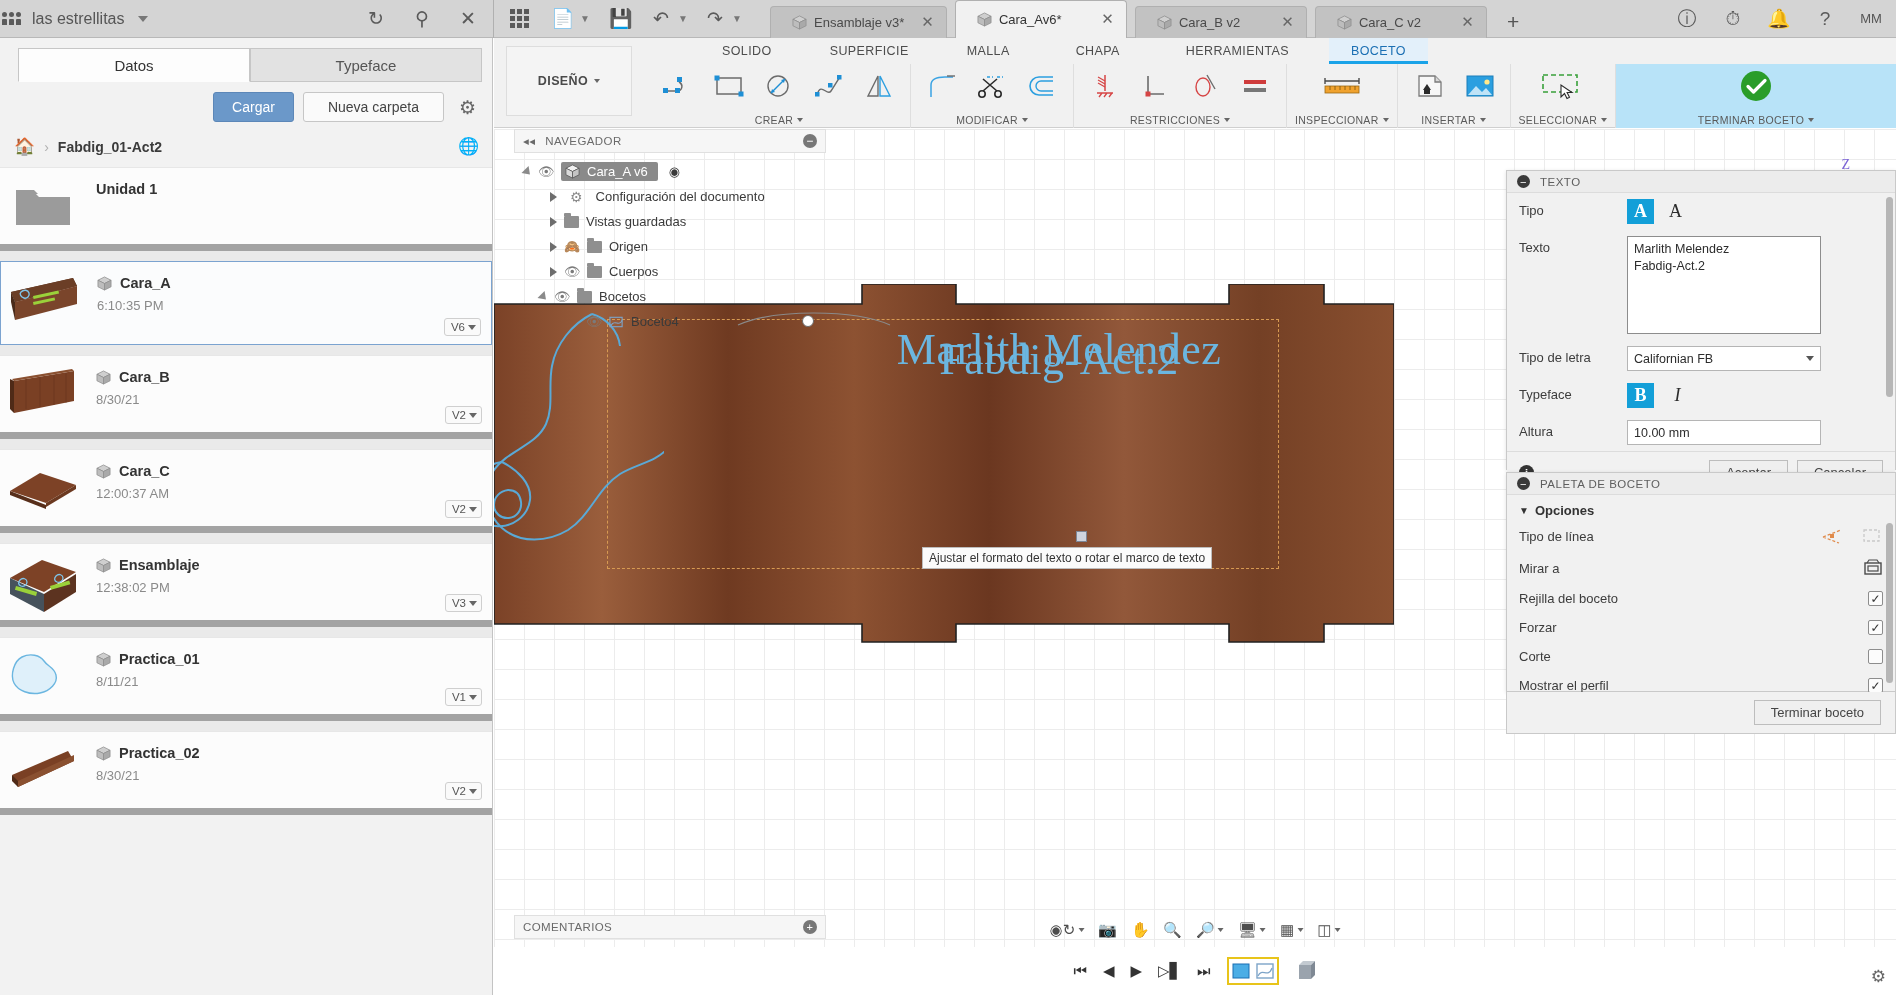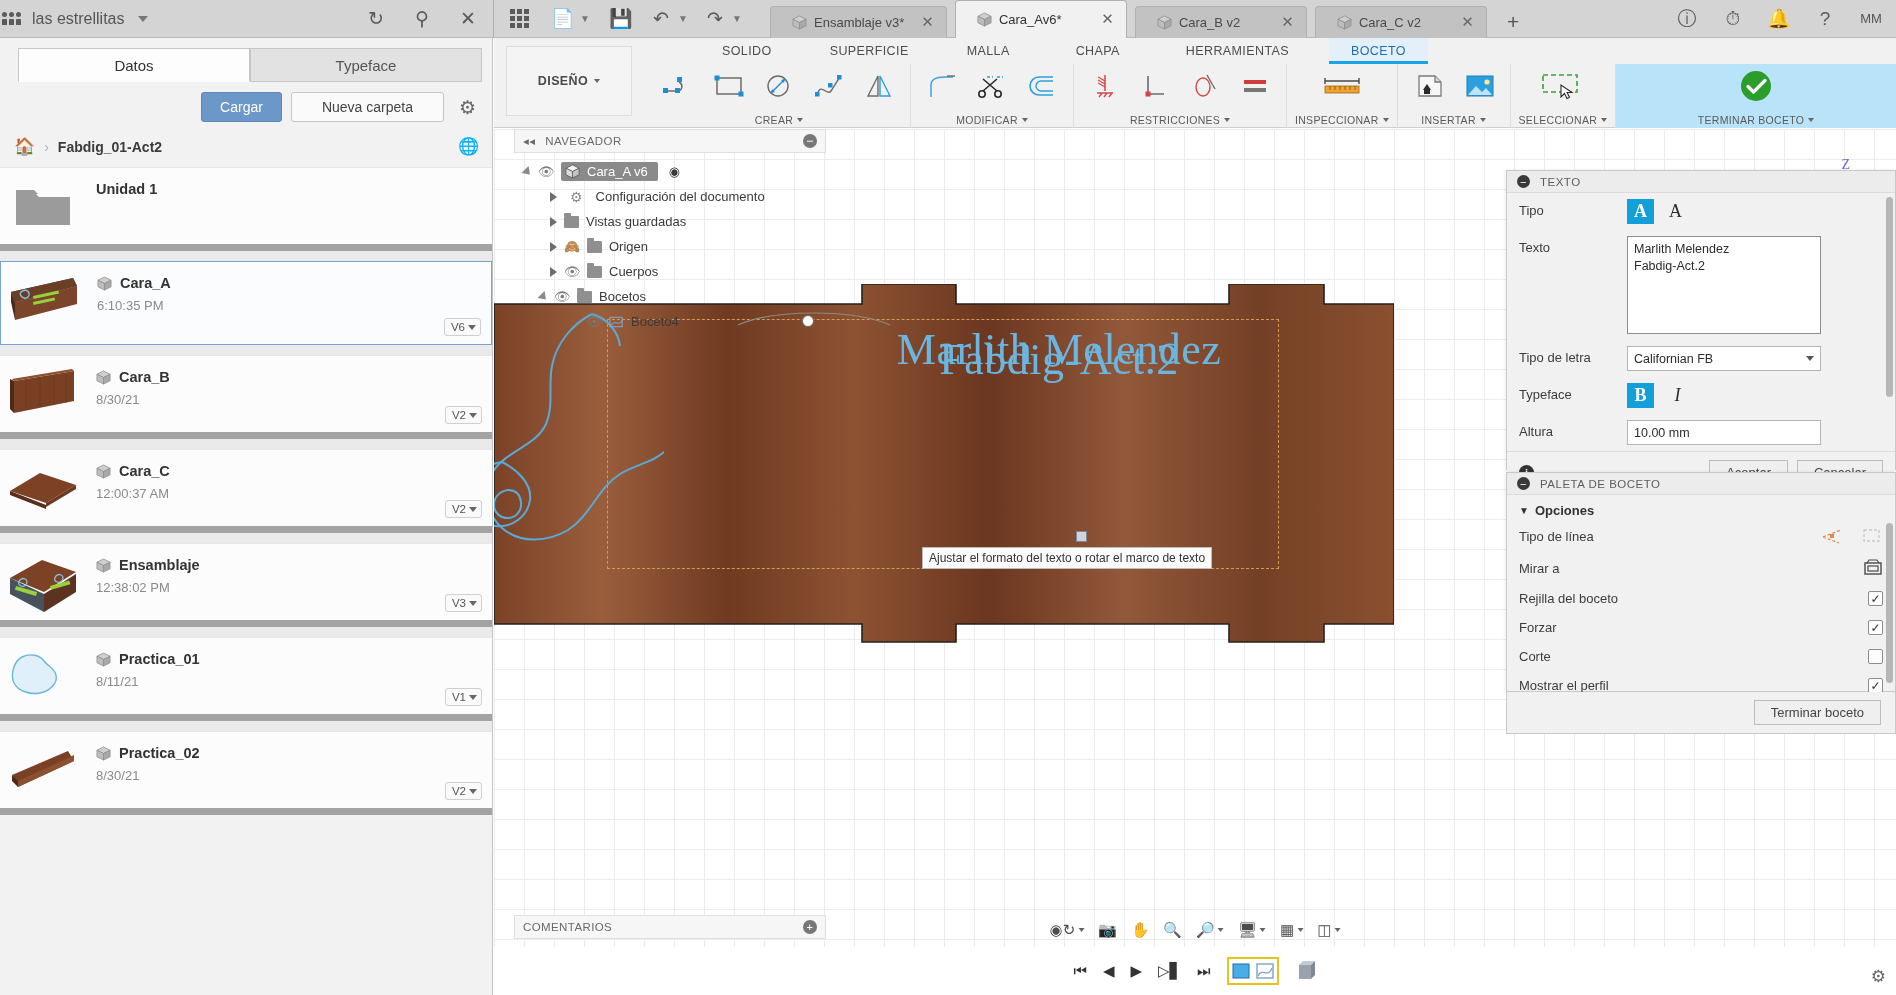--- a/index.html
+++ b/index.html
@@ -43,21 +43,21 @@
   .datapanel { position:absolute; left:0; top:38px; width:493px; height:957px;
     background:#f2f2f2; border-right:1px solid #c3c3c3; }
   .dp-tabs { display:flex; padding:10px 10px 0 18px; }
   .dp-tab { flex:1; height:34px; display:flex; align-items:center; justify-content:center;
     background:#e2e2e2; border:1px solid #c6c6c6; font-size:15px; color:#555; }
   .dp-tab.active { background:#fdfdfd; border-bottom-color:#fdfdfd; color:#333; }
   .dp-actions { display:flex; justify-content:flex-end; align-items:center; gap:9px; padding:10px 10px 6px 0; }
   .btn-primary { background:#6b98c9; color:#fff; border:1px solid #5c87b8; border-radius:3px;
     padding:6px 18px; font-size:14px; }
   .btn-plain { background:#fafafa; color:#444; border:1px solid #c6c6c6; border-radius:3px;
-    padding:6px 30px; font-size:14px; }
+    padding:6px 24px; font-size:14px; }
   .gear { font-size:19px; color:#666; padding:0 6px; }
 
   .breadcrumb { display:flex; align-items:center; gap:9px; padding:8px 12px 10px 14px; font-size:14px; }
   .bc-home { font-size:17px; color:#4a4a4a; }
   .bc-sep { color:#b1b1b1; font-size:14px; }
   .bc-cur { color:#3b3b3b; font-weight:bold; }
   .globe { margin-left:auto; font-size:17px; color:#666; }
 
   .dp-list { padding:0; }
   .dp-row { display:flex; align-items:flex-start; height:84px; background:#fcfcfc;

